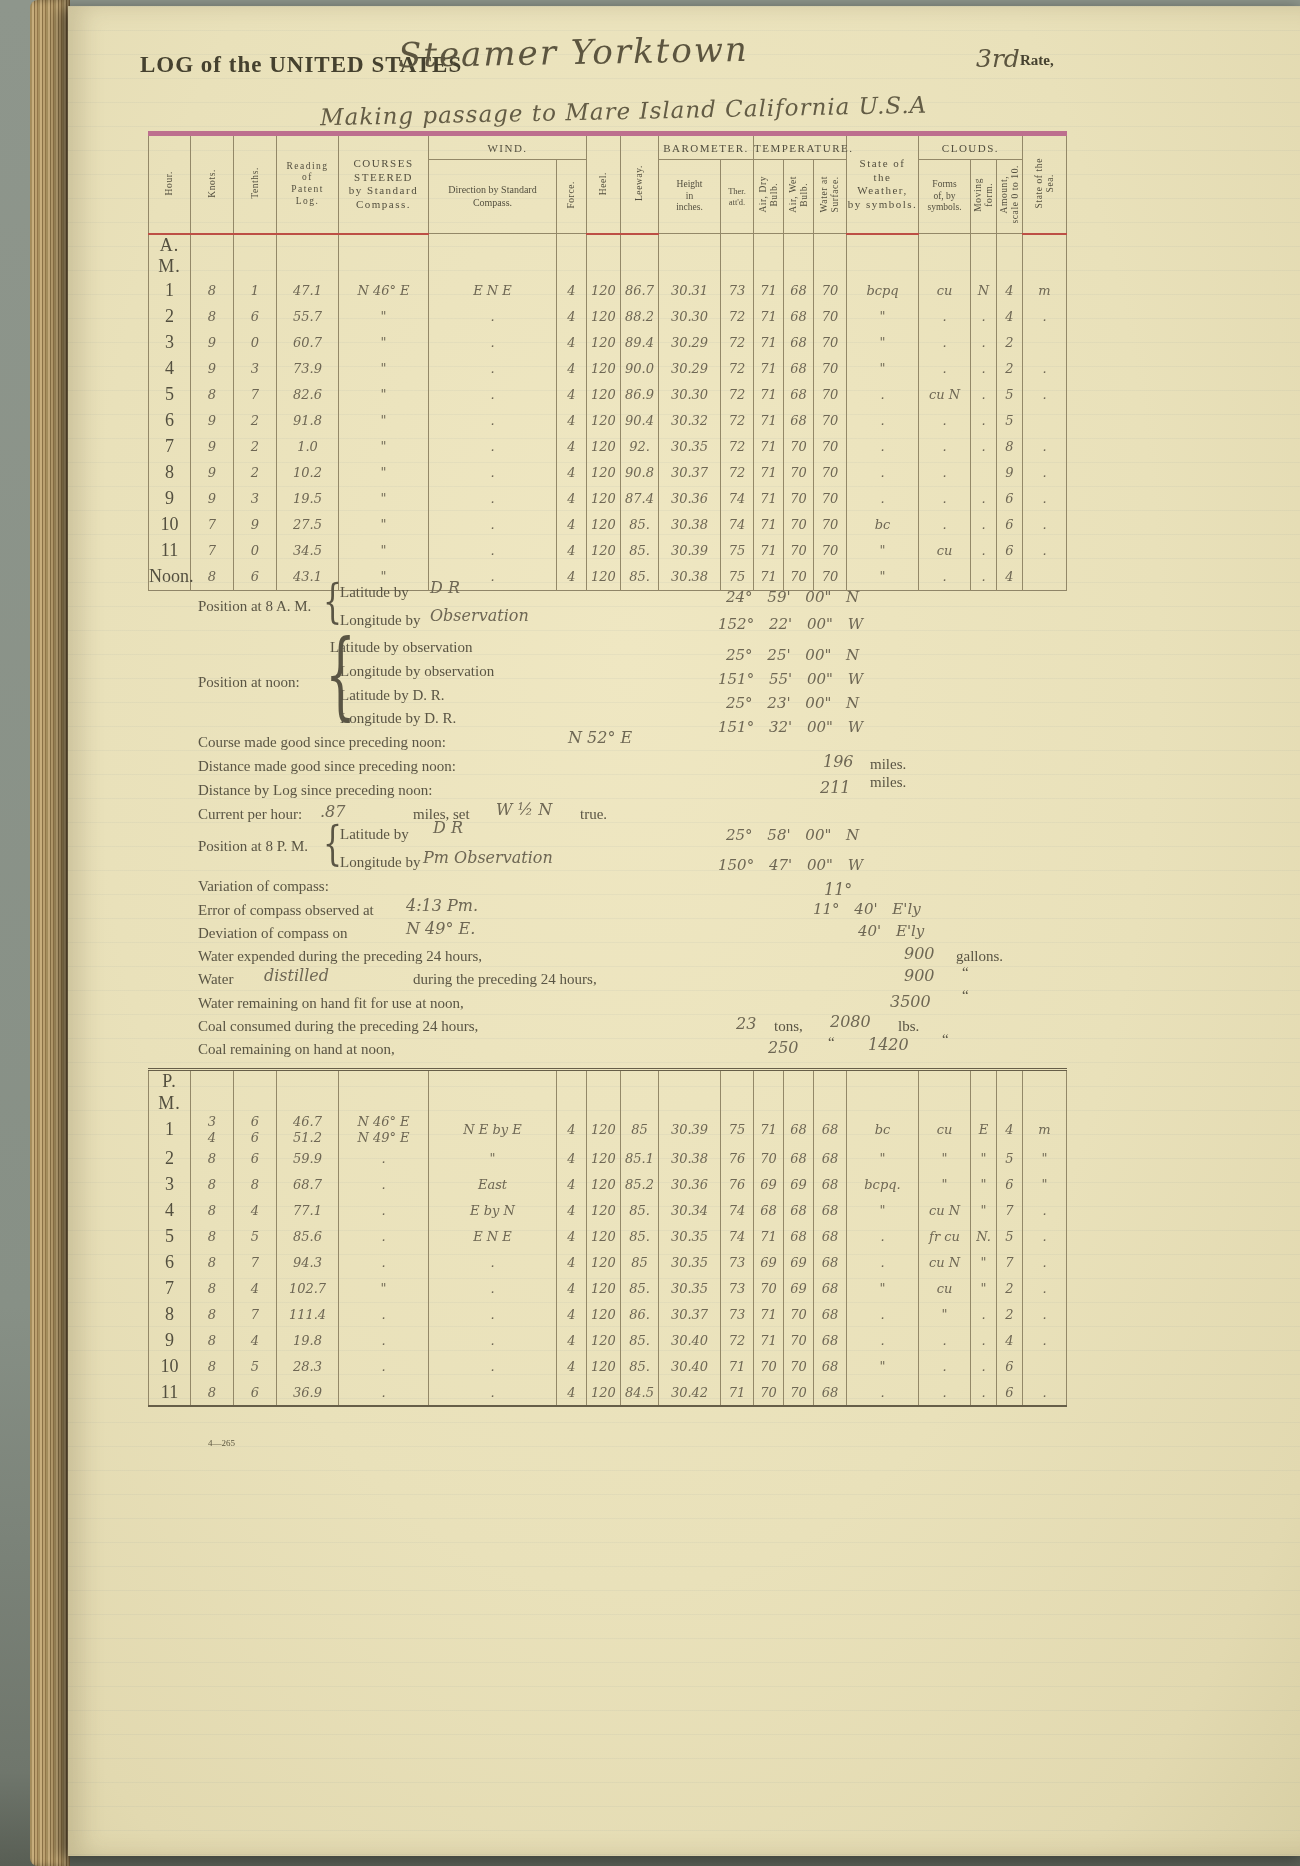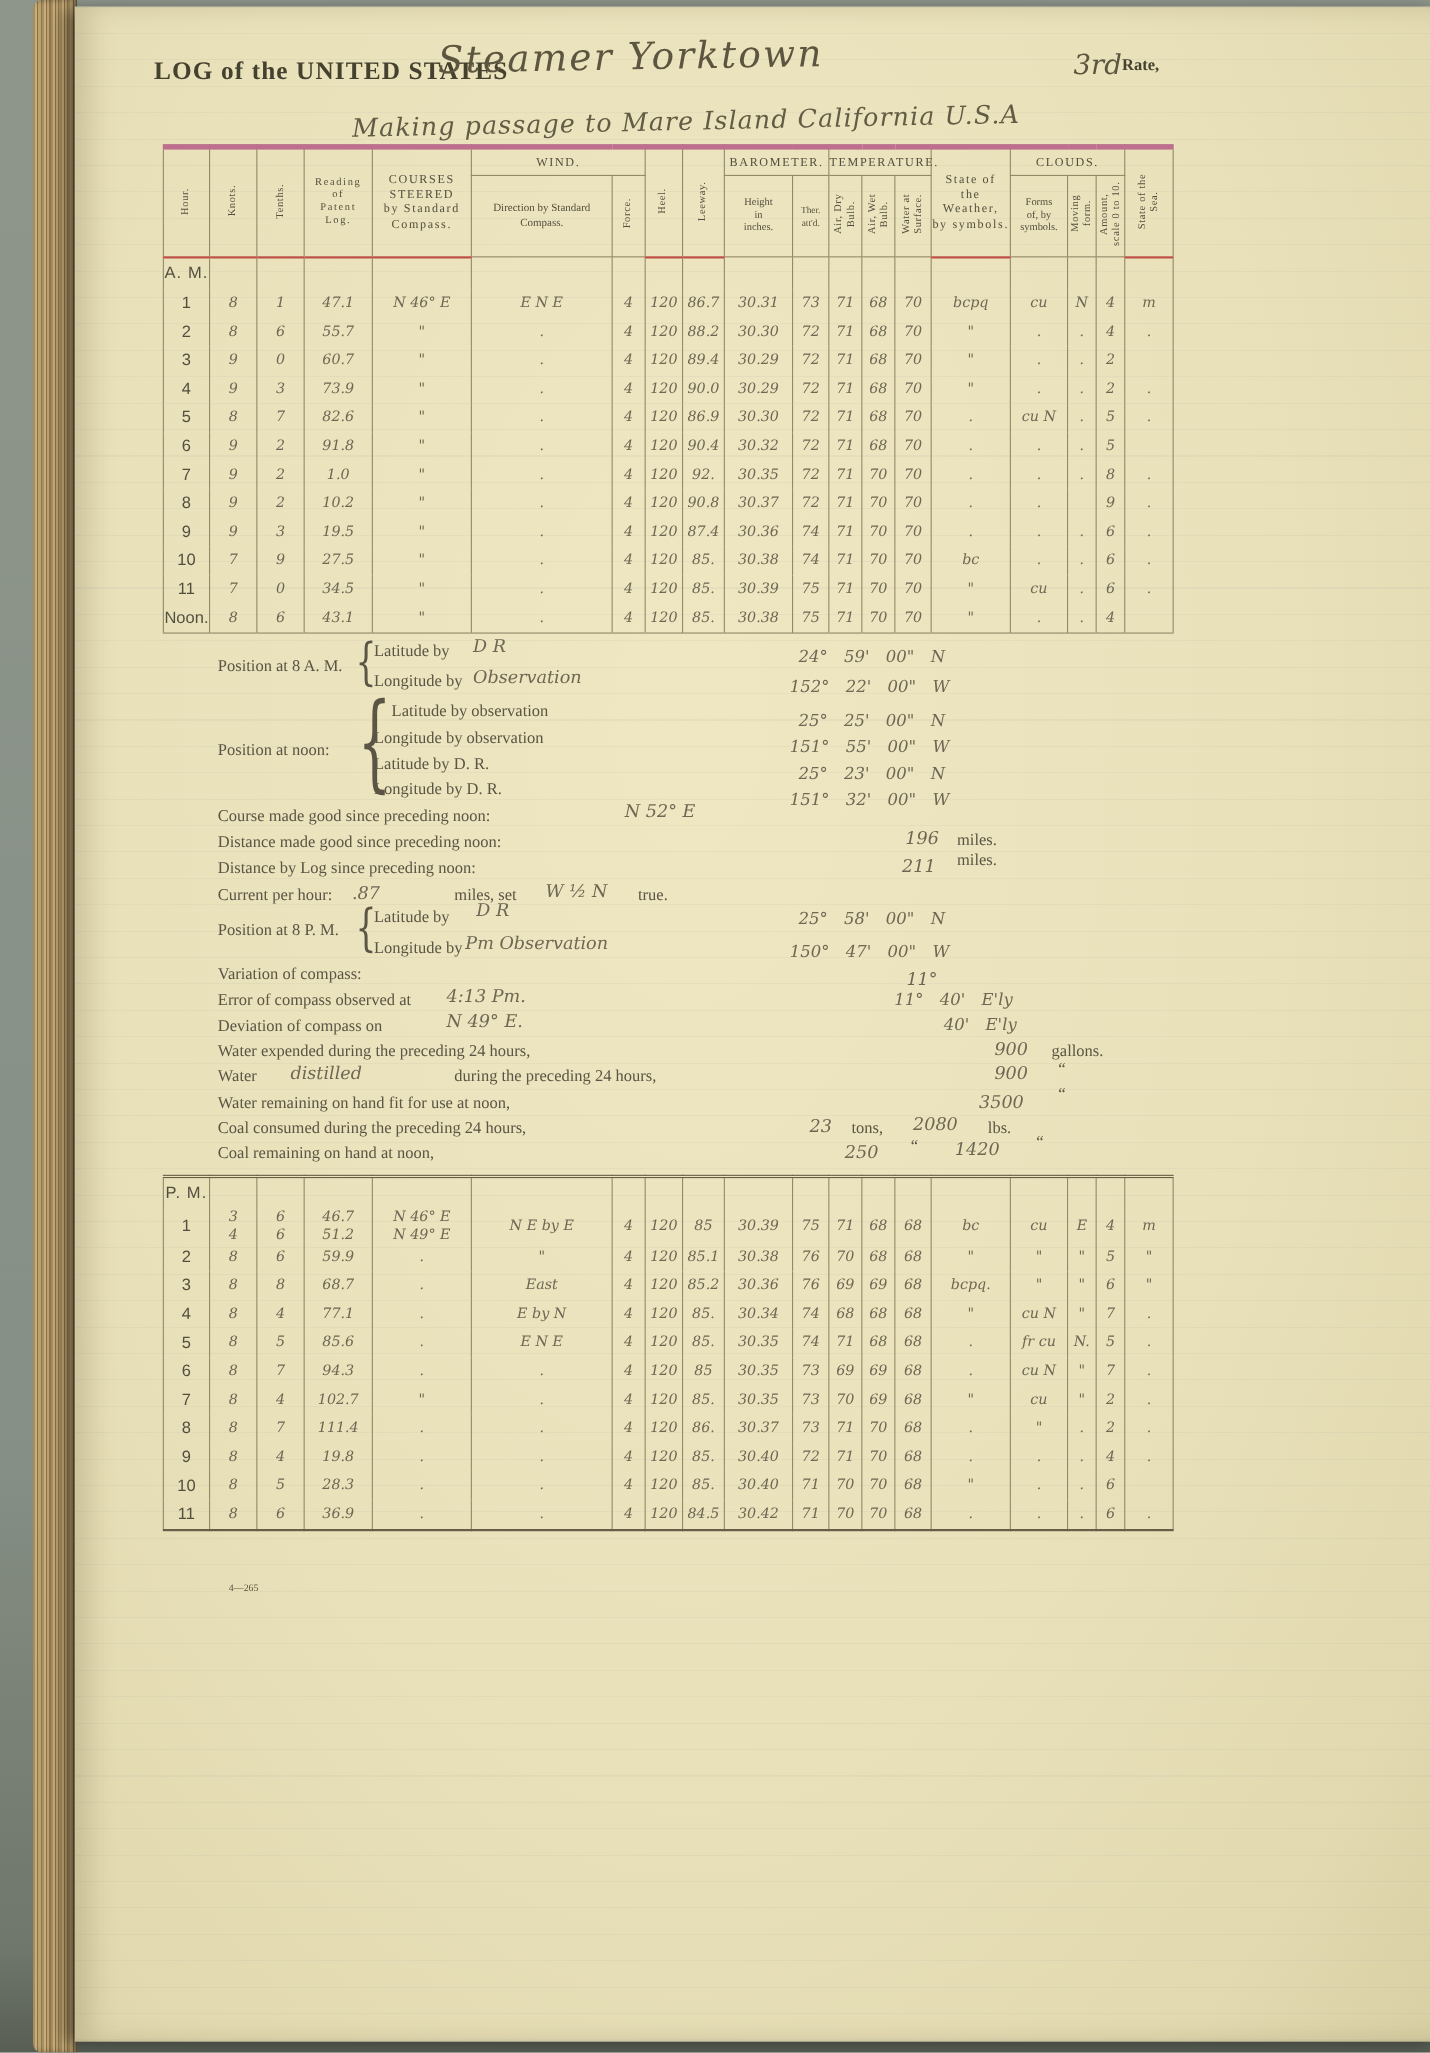--- a/index.html
+++ b/index.html
@@ -48,21 +48,21 @@
   .hh.small{font-size:9.5px;}
   .hh.tiny{font-size:8.5px;}
   tr.sub th,table.log thead th[rowspan]{border-bottom:2px solid #bd4f45;}
   table.log thead th.gl{border-bottom:1px solid #938868;}
   .vtext{writing-mode:vertical-rl;transform:rotate(180deg);display:inline-block;font-size:9.5px;letter-spacing:.6px;line-height:1.15;white-space:pre-line;max-height:70px;}
   table.log tbody td{
     height:26px;text-align:center;vertical-align:middle;
     font-family:"DejaVu Serif",serif;font-style:italic;font-size:13px;color:#6e6754;
     white-space:pre-line;line-height:1.2;
   }
-  table.log tbody td.c-hour{font-family:Liberation Sans, sans-serif;font-style:normal;font-size:15px;color:#534f3f;}
+  table.log tbody td.c-hour{font-family:Liberation Serif, serif;font-style:normal;font-size:18px;color:#534f3f;}
   table.log tbody tr.period td{height:28px;}
   table.log tbody tr.period td.c-hour{letter-spacing:1px;}
 
   
   .abs{position:absolute;}
   .lbl{font-size:15px;color:#5a5544;}
   .hwm{font-family:"DejaVu Serif",serif;font-style:italic;font-size:16px;color:#6e6754;}
   .dms{font-family:"DejaVu Serif",serif;font-style:italic;font-size:15px;color:#6e6754;word-spacing:10px;}
   .unit{font-size:15px;color:#5a5544;}
   .brace2::before{content:"{";font-family:"DejaVu Serif",serif;font-weight:200;font-size:46px;color:#5a5544;display:inline-block;transform:scaleX(.65);}
@@ -432,21 +432,21 @@
     <span class="abs brace2" style="left:250px;top:568px"></span>
     <span class="abs lbl printed" style="left:272px;top:578px">Latitude by</span>
     <span class="abs hwm" style="left:362px;top:572px">D R</span>
     <span class="abs dms" style="left:658px;top:582px">24° 59' 00" N</span>
     <span class="abs lbl printed" style="left:272px;top:606px">Longitude by</span>
     <span class="abs hwm" style="left:362px;top:600px">Observation</span>
     <span class="abs dms" style="left:650px;top:609px">152° 22' 00" W</span>
 
     <span class="abs lbl printed" style="left:130px;top:668px">Position at noon:</span>
     <span class="abs brace4" style="left:242px;top:612px"></span>
-    <span class="abs lbl printed" style="left:288px;top:633px">Latitude by observation</span>
+    <span class="abs lbl printed" style="left:262px;top:633px">Latitude by observation</span>
     <span class="abs dms" style="left:658px;top:640px">25° 25' 00" N</span>
     <span class="abs lbl printed" style="left:272px;top:657px">Longitude by observation</span>
     <span class="abs dms" style="left:650px;top:664px">151° 55' 00" W</span>
     <span class="abs lbl printed" style="left:272px;top:681px">Latitude by D. R.</span>
     <span class="abs dms" style="left:658px;top:688px">25° 23' 00" N</span>
     <span class="abs lbl printed" style="left:272px;top:704px">Longitude by D. R.</span>
     <span class="abs dms" style="left:650px;top:712px">151° 32' 00" W</span>
 
     <span class="abs lbl printed" style="left:130px;top:728px">Course made good since preceding noon:</span>
     <span class="abs hwm" style="left:500px;top:722px">N 52° E</span>

